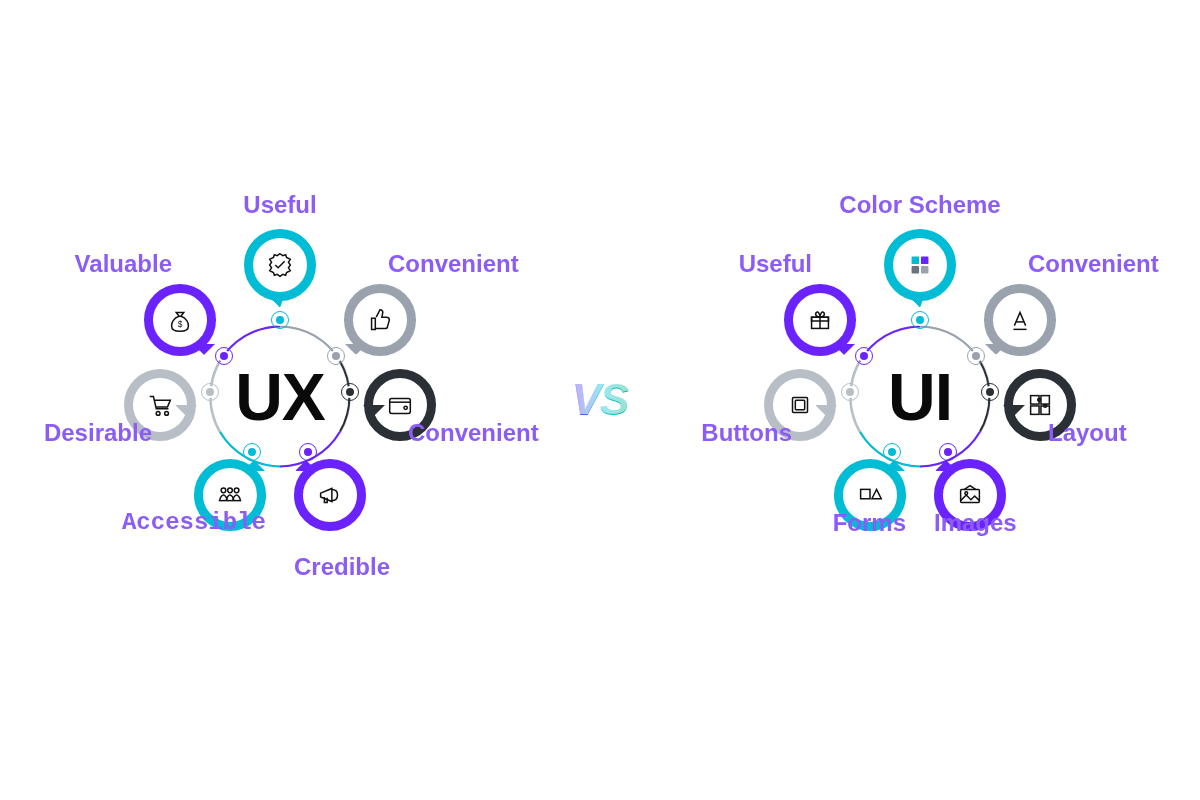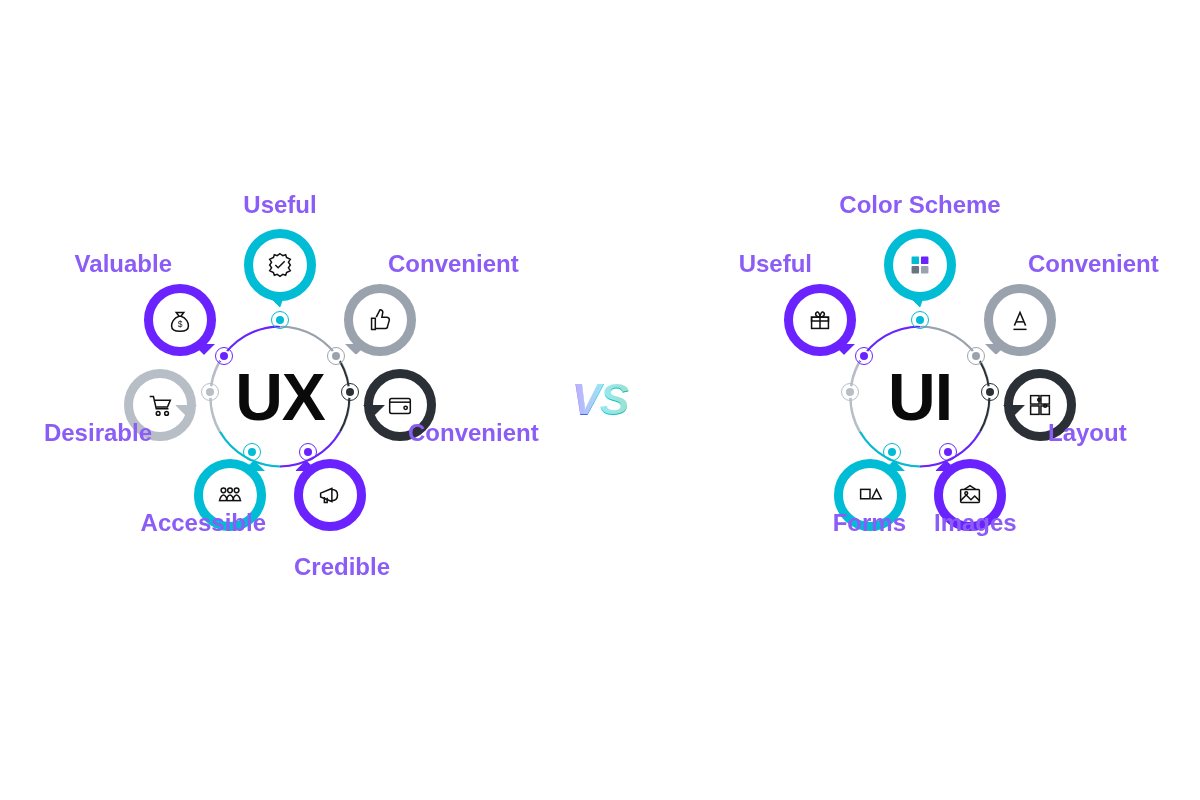--- a/index.html
+++ b/index.html
@@ -210,21 +210,21 @@
         <svg class="icon" viewBox="0 0 32 32">
           <circle cx="9" cy="11" r="2.5"></circle>
             <circle cx="16" cy="11" r="2.5"></circle>
             <circle cx="23" cy="11" r="2.5"></circle>
           <path d="M5 22 C5 18 8 16 9 16 C10 16 13 18 13 22"></path>
           <path d="M12 22 C12 18 15 16 16 16 C17 16 20 18 20 22"></path>
           <path d="M19 22 C19 18 22 16 23 16 C24 16 27 18 27 22"></path>
           <path d="M4 22 H28"></path>
         </svg>
       </div>
-      <div class="blabel" style="right:0px; top:50px;">Accessible</div>
+      <div class="blabel" style="right:0px; top:50px;font-family:Liberation Mono, monospace;">Accessible</div>
     </div>
 
     <div class="bubble c-lgray" style="left:90px; top:245px;">
       <div class="ring">
         <div class="tail tail-br" style="top:28px; bottom:auto; right:2px;"></div>
         <svg class="icon" viewBox="0 0 32 32">
           <path d="M5 7 H9 L12 20 H25"></path>
           <path d="M10 11 H27 L24 18 H12"></path>
           <circle cx="14" cy="25" r="2"></circle>
             <circle cx="23" cy="25" r="2"></circle>
@@ -323,20 +323,30 @@
       <div class="ring">
         <div class="tail tail-tr"></div>
         <svg class="icon" viewBox="0 0 32 32">
           <rect x="6" y="10" width="10" height="10"></rect>
           <path d="M18 20 L23 10 L28 20 Z"></path>
         </svg>
       </div>
       <div class="blabel" style="right:0px; top:50px;">Forms</div>
     </div>
 
+    <div class="bubble c-lgray" style="left:90px; top:245px;">
+      <div class="ring">
+        <div class="tail tail-br" style="top:28px; bottom:auto; right:2px;"></div>
+        <svg class="icon" viewBox="0 0 32 32">
+          <rect x="8" y="8" width="16" height="16" rx="1"></rect>
+          <rect x="11" y="11" width="10" height="10" rx="1"></rect>
+        </svg>
+      </div>
+      <div class="blabel" style="right:44px; top:50px;">Buttons</div>
+    </div>
 
     <div class="bubble c-purple" style="left:110px; top:160px;">
       <div class="ring">
         <div class="tail tail-br"></div>
         <svg class="icon" viewBox="0 0 32 32">
           <rect x="7" y="13" width="18" height="12"></rect>
           <path d="M7 13 H25 V17 H7 Z"></path>
           <path d="M16 13 V25"></path>
           <path d="M16 13 C13 13 10 11 12 8 C14 6 16 10 16 13 C16 10 18 6 20 8 C22 11 19 13 16 13"></path>
         </svg>

